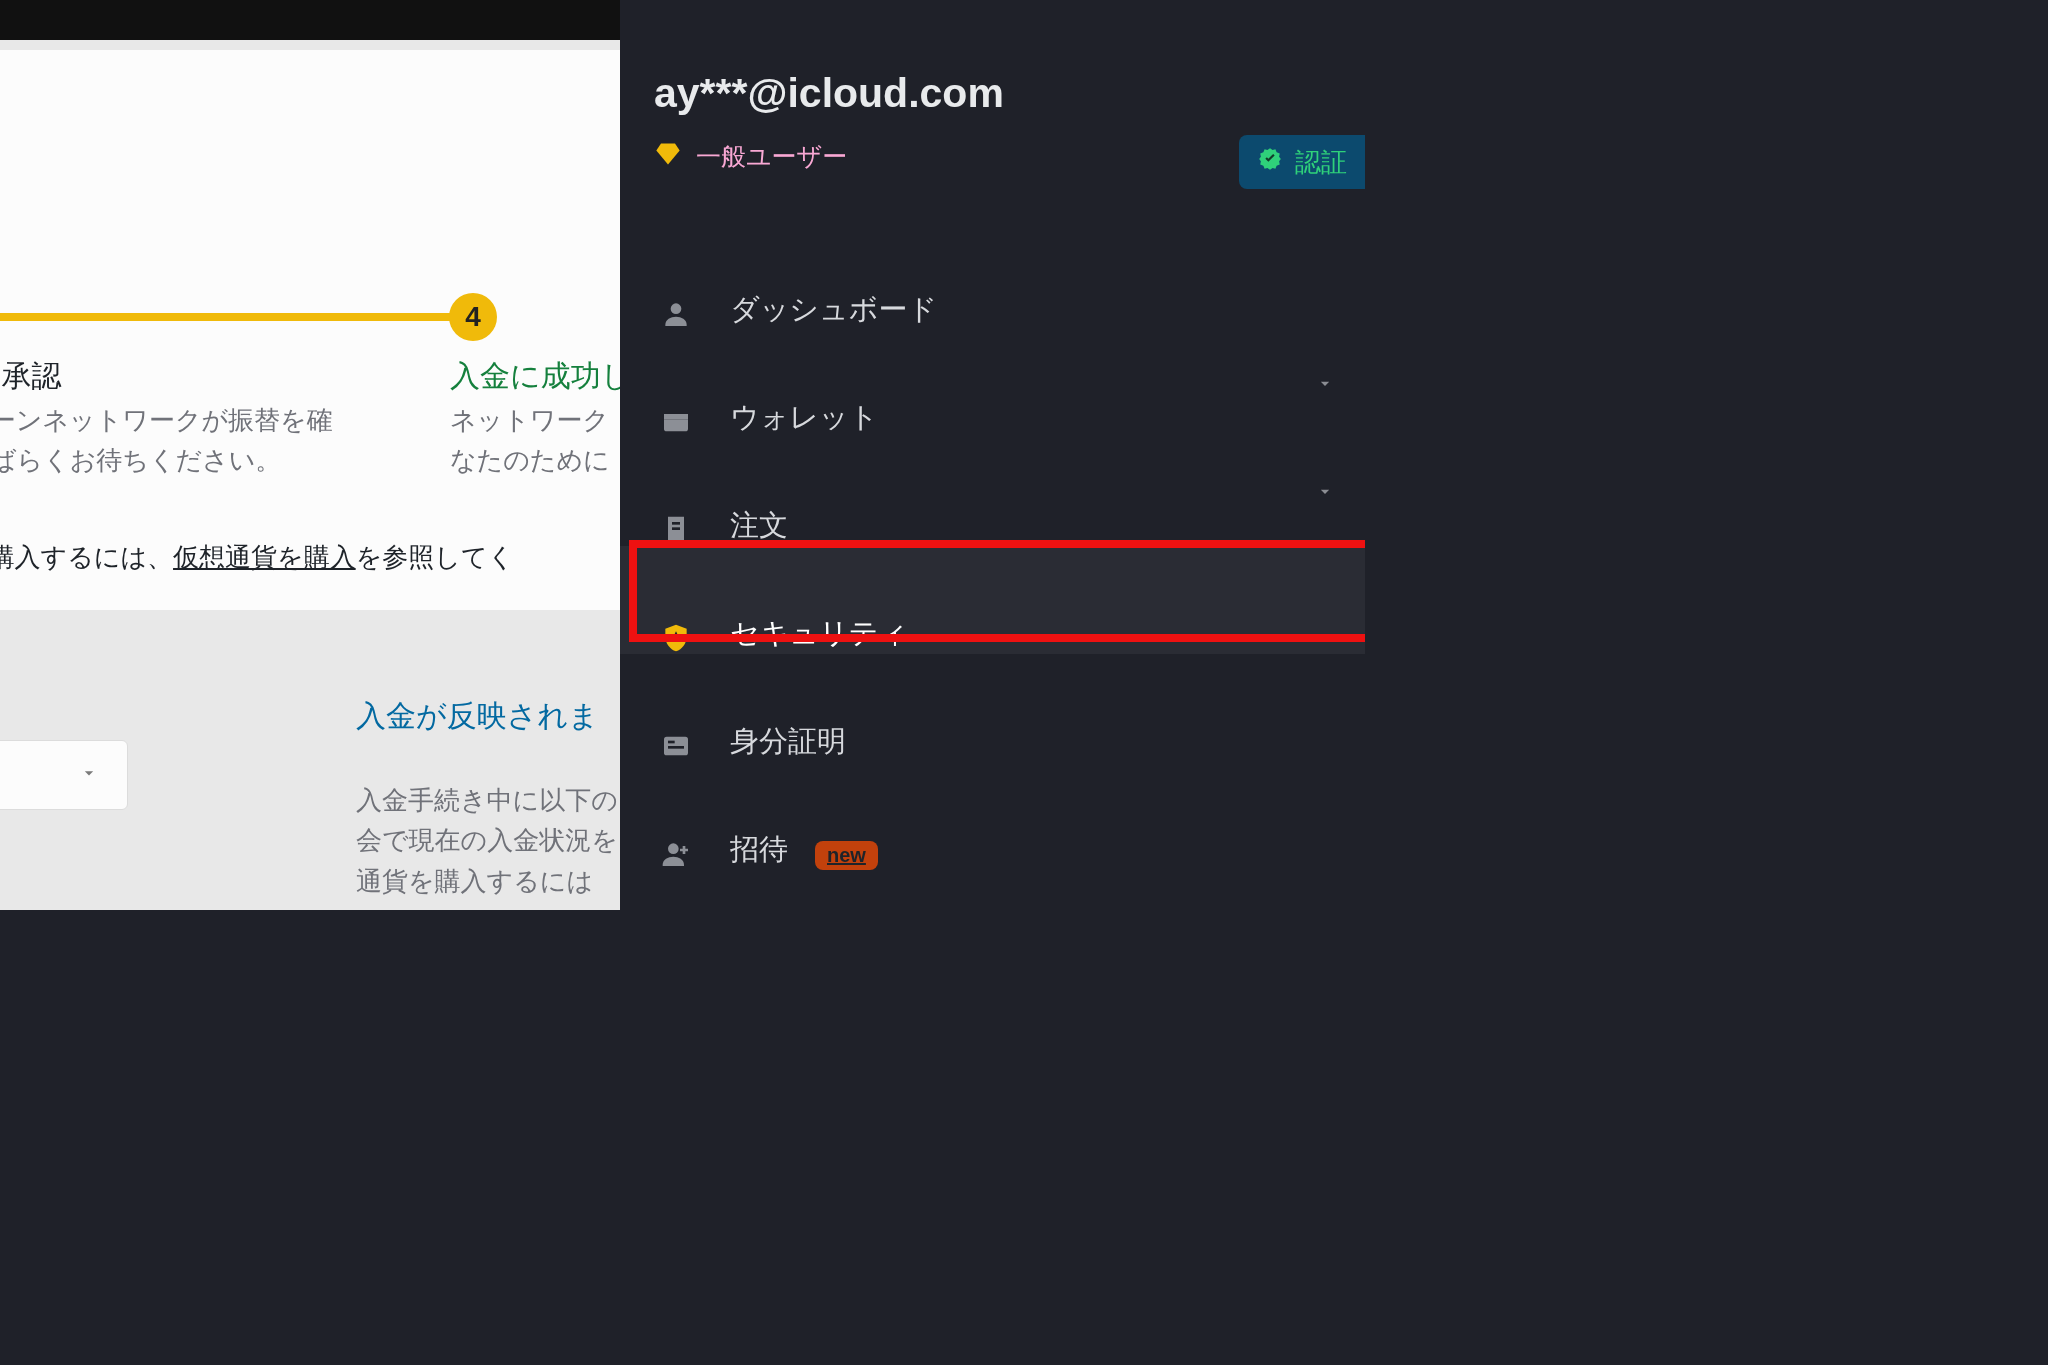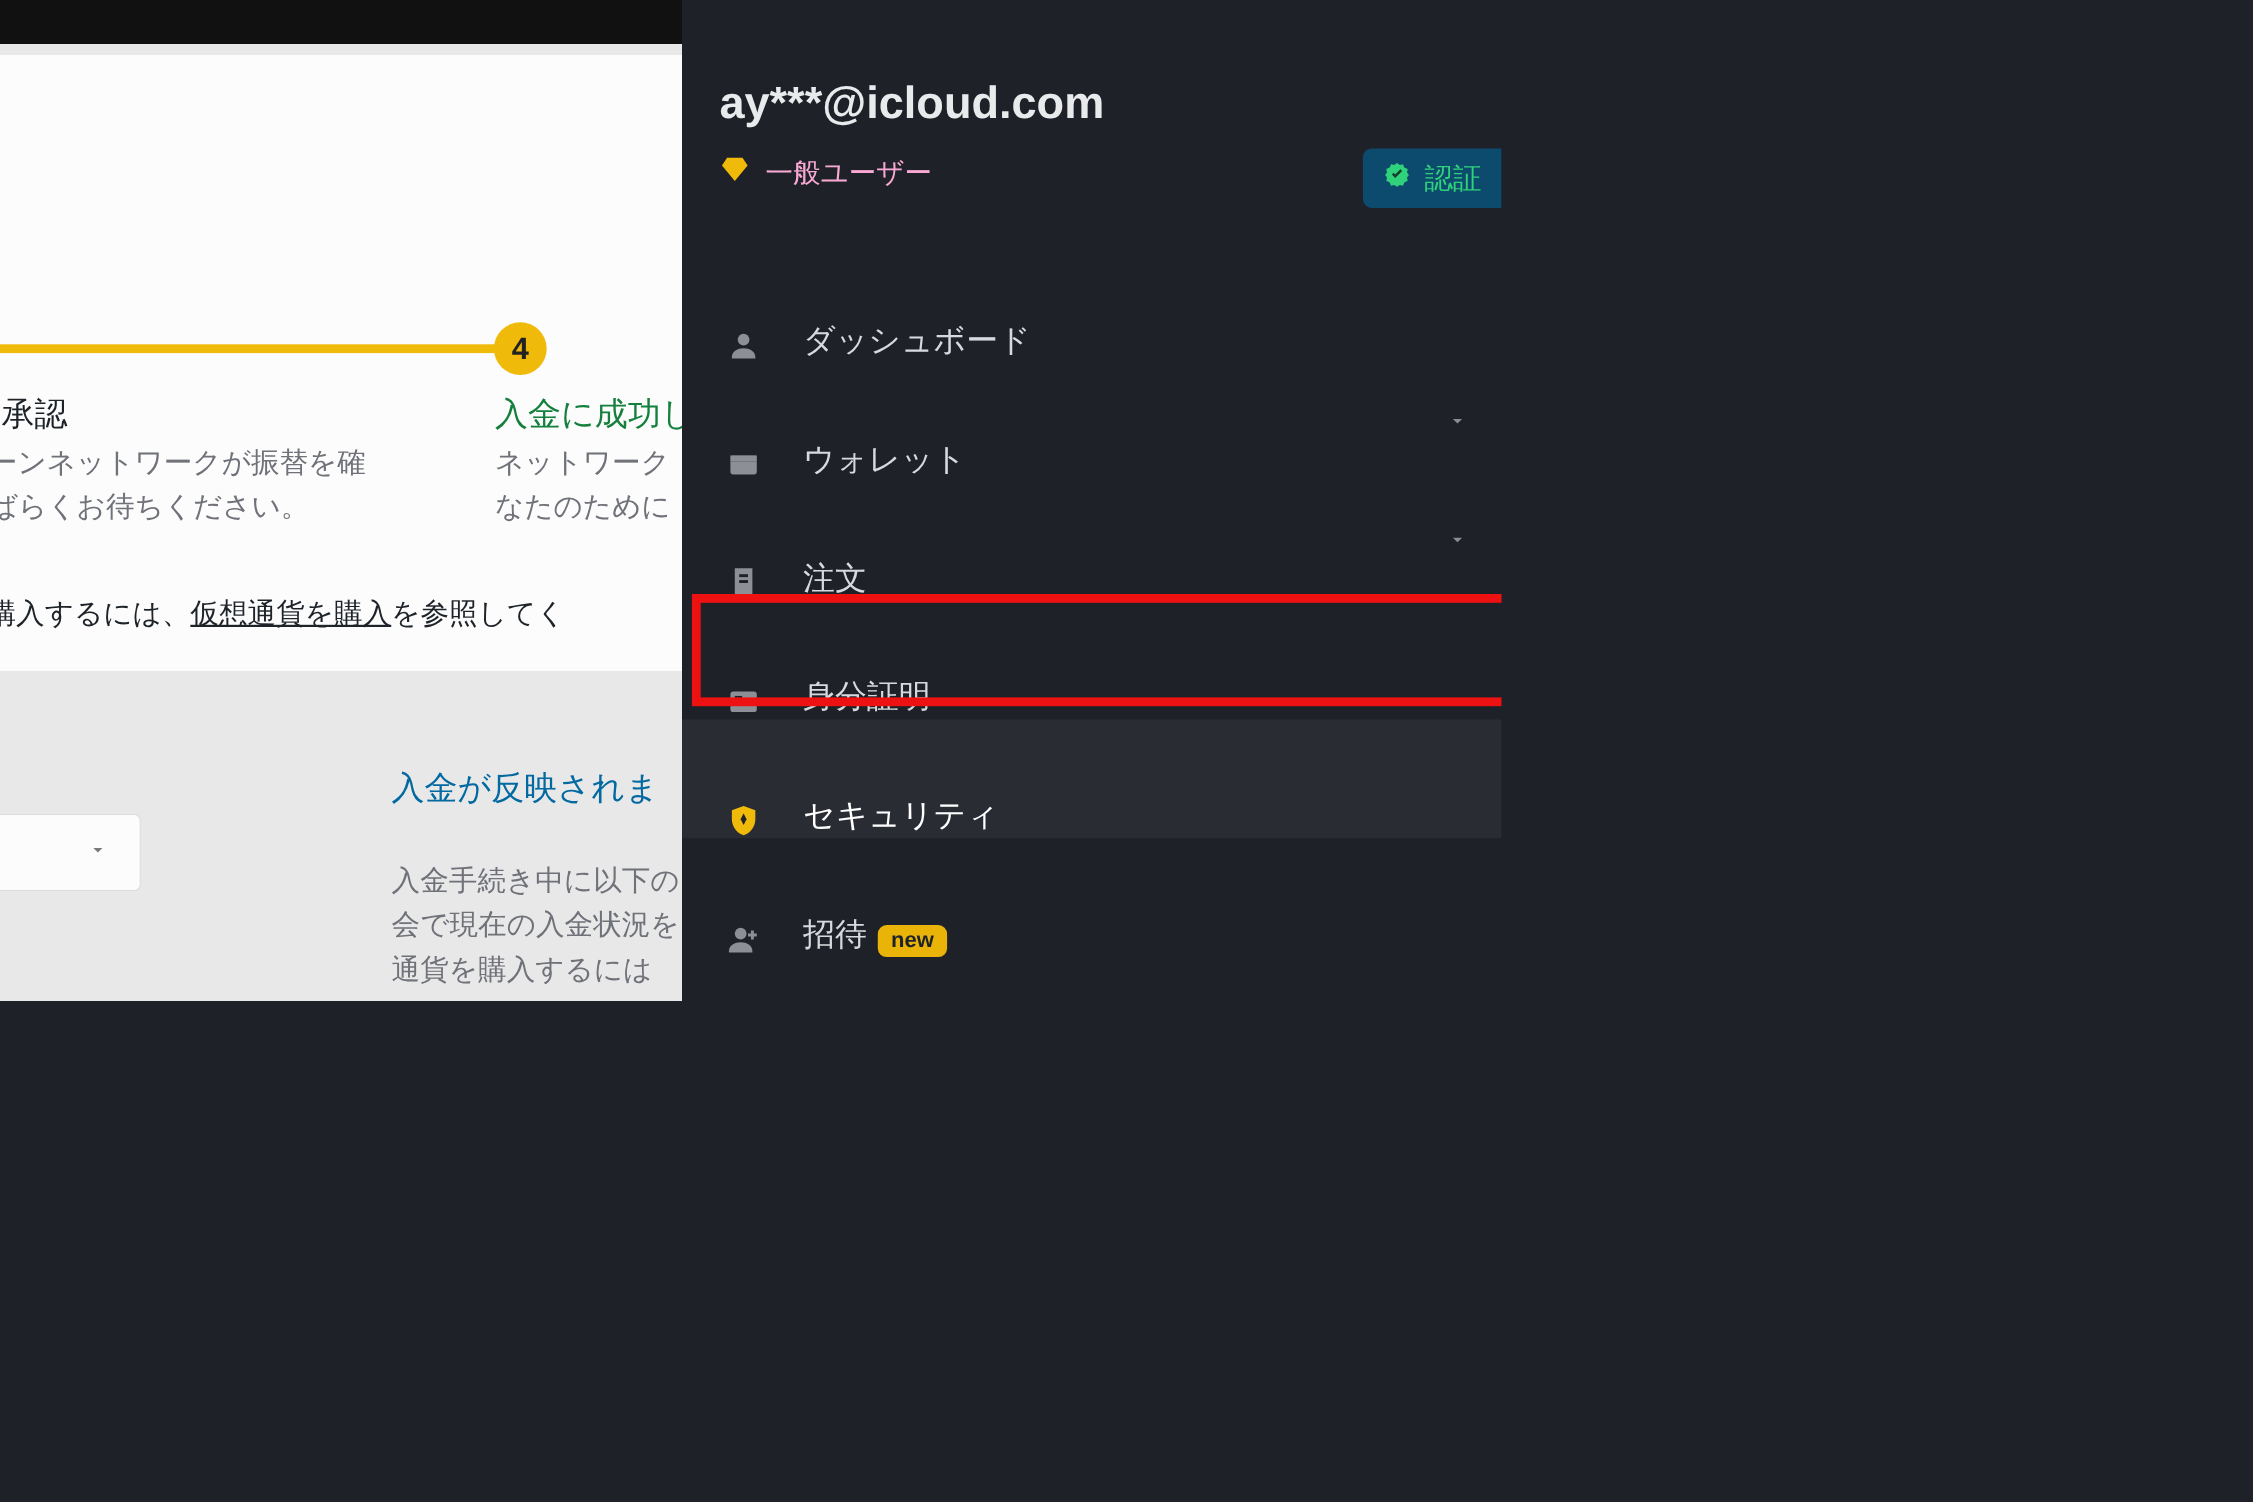--- a/index.html
+++ b/index.html
@@ -191,27 +191,28 @@
   .highlight-box {
     position: absolute;
     left: 9px; top: 540px;
     width: 900px; height: 102px;
     border: 8px solid #e11;
     pointer-events: none;
     z-index: 50;
   }
 
   .new-badge {
-    margin-left: 10px;
+    margin-left: 27px;
     padding: 3px 12px;
     border-radius: 8px;
-    background: #eab308;
+    background: #c2410c;
     color: #1e2329;
     font-size: 20px;
     font-weight: 600;
+    text-decoration: underline;
   }
 
   .chev svg { width: 20px; height: 20px; }
 </style>
 </head>
 <body>
 
 <div class="left-panel">
   <div class="left-topbar"></div>
   <div class="left-white"></div>
@@ -313,41 +314,41 @@
           </svg>
       </span>
       <span class="nlabel">注文</span>
       <span class="chev">
         <svg viewBox="0 0 24 24" fill="currentColor">
             <path d="M7 10l5 5 5-5z"></path>
           </svg>
       </span>
     </div>
 
+    <div class="nav-item active">
+      <span class="nicon">
+        <svg viewBox="0 0 24 24" fill="#f0ba0a">
+            <path d="M12 2l8 3v6c0 5-3.4 9.4-8 11-4.6-1.6-8-6-8-11V5l8-3z"></path>
+            <path fill="#1e2329" d="M12 7l2 4-2 4-2-4 2-4z"></path>
+          </svg>
+      </span>
+      <span class="nlabel">セキュリティ</span>
+    </div>
+
     <div class="nav-item">
       <span class="nicon">
         <svg viewBox="0 0 24 24" fill="currentColor">
             <rect x="3" y="5" width="18" height="14" rx="2"></rect>
             <rect x="6" y="8" width="5" height="2" fill="#1f2129"></rect>
             <rect x="6" y="12" width="12" height="2" fill="#1f2129"></rect>
           </svg>
       </span>
       <span class="nlabel">身分証明</span>
     </div>
 
-    <div class="nav-item active">
-      <span class="nicon">
-        <svg viewBox="0 0 24 24" fill="#f0ba0a">
-            <path d="M12 2l8 3v6c0 5-3.4 9.4-8 11-4.6-1.6-8-6-8-11V5l8-3z"></path>
-            <path fill="#1e2329" d="M12 7l2 4-2 4-2-4 2-4z"></path>
-          </svg>
-      </span>
-      <span class="nlabel">セキュリティ</span>
-    </div>
-
     <div class="nav-item">
       <span class="nicon">
         <svg viewBox="0 0 24 24" fill="currentColor">
             <circle cx="10" cy="8" r="4"></circle>
             <path d="M2 20c0-4 4-6 8-6s8 2 8 6v1H2v-1z"></path>
             <path d="M19 8h2v2h-2v2h-2v-2h-2V8h2V6h2v2z"></path>
           </svg>
       </span>
       <span class="nlabel">招待</span>
       <span class="new-badge">new</span>

